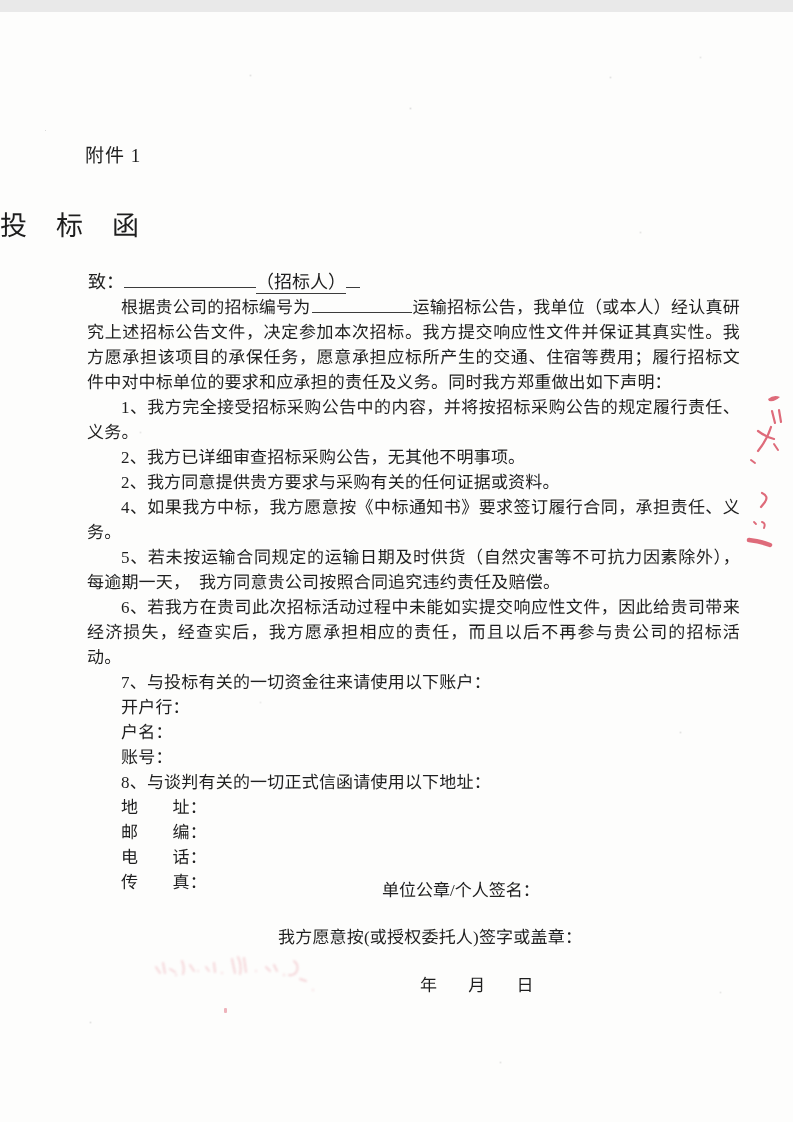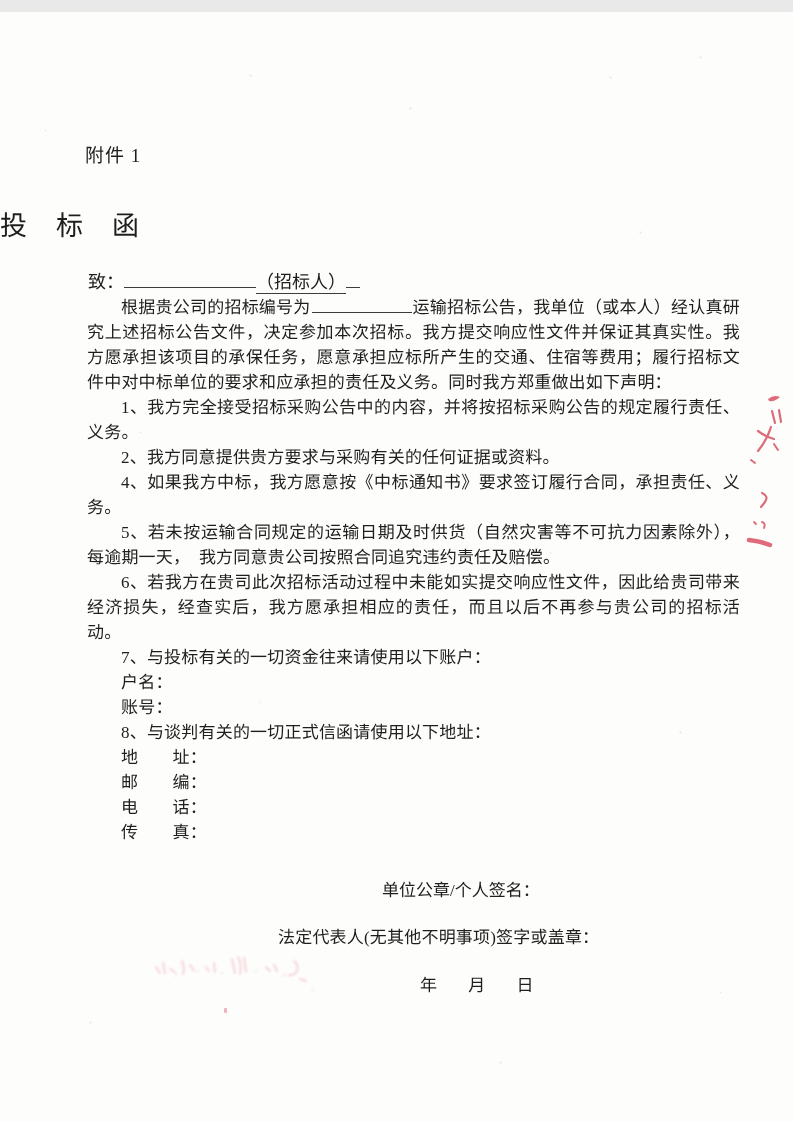--- a/index.html
+++ b/index.html
@@ -58,40 +58,42 @@
   <div class="doc-title">投　标　函</div>
 
   <div class="recipient">
     <span>致：</span><span class="blank recipient-blank"></span><span class="ul">（招标人）</span><span class="blank tail"></span>
   </div>
 
   <div class="body">
     <p><span>根据贵公司的招标编号为</span><span class="blank tender-no"></span><span>运输招标公告，我单位（或本人）经认真研究上述招标公告文件，决定参加本次招标。我方提交响应性文件并保证其真实性。我方愿承担该项目的承保任务，愿意承担应标所产生的交通、住宿等费用；履行招标文件中对中标单位的要求和应承担的责任及义务。同时我方郑重做出如下声明：</span></p>
 
     <p>1、我方完全接受招标采购公告中的内容，并将按招标采购公告的规定履行责任、义务。</p>
+    <p>2、我方已详细审查招标采购公告，无其他不明事项。</p>
     <p>2、我方同意提供贵方要求与采购有关的任何证据或资料。</p>
     <p>4、如果我方中标，我方愿意按《中标通知书》要求签订履行合同，承担责任、义务。</p>
     <p>5、若未按运输合同规定的运输日期及时供货（自然灾害等不可抗力因素除外），每逾期一天，　我方同意贵公司按照合同追究违约责任及赔偿。</p>
     <p>6、若我方在贵司此次招标活动过程中未能如实提交响应性文件，因此给贵司带来经济损失，经查实后，我方愿承担相应的责任，而且以后不再参与贵公司的招标活动。</p>
     <p>7、与投标有关的一切资金往来请使用以下账户：</p>
 
+    <p class="field">开户行：</p>
     <p class="field">户名：</p>
     <p class="field">账号：</p>
 
     <p>8、与谈判有关的一切正式信函请使用以下地址：</p>
 
     <p class="field">地　　址：</p>
     <p class="field">邮　　编：</p>
     <p class="field">电　　话：</p>
     <p class="field">传　　真：</p>
   </div>
 
   <div class="sig sig-seal">单位公章/个人签名：</div>
 
-  <div class="sig sig-legal">法定代表人(无其他不明事项)签字或盖章：</div>
+  <div class="sig sig-legal">我方愿意按(或授权委托人)签字或盖章：</div>
 
   <div class="sig sig-date">
     <span>年</span>
     <span>月</span>
     <span>日</span>
   </div>
 
   <svg class="red-ink" width="58" height="175" viewBox="0 0 58 175" aria-hidden="true">
     <g stroke="#d95264" fill="none" stroke-linecap="round">
       <path d="M33 17 q6 -5 12 -2 q-5 5 -11 4 z" fill="#d95264" stroke="none"></path>

